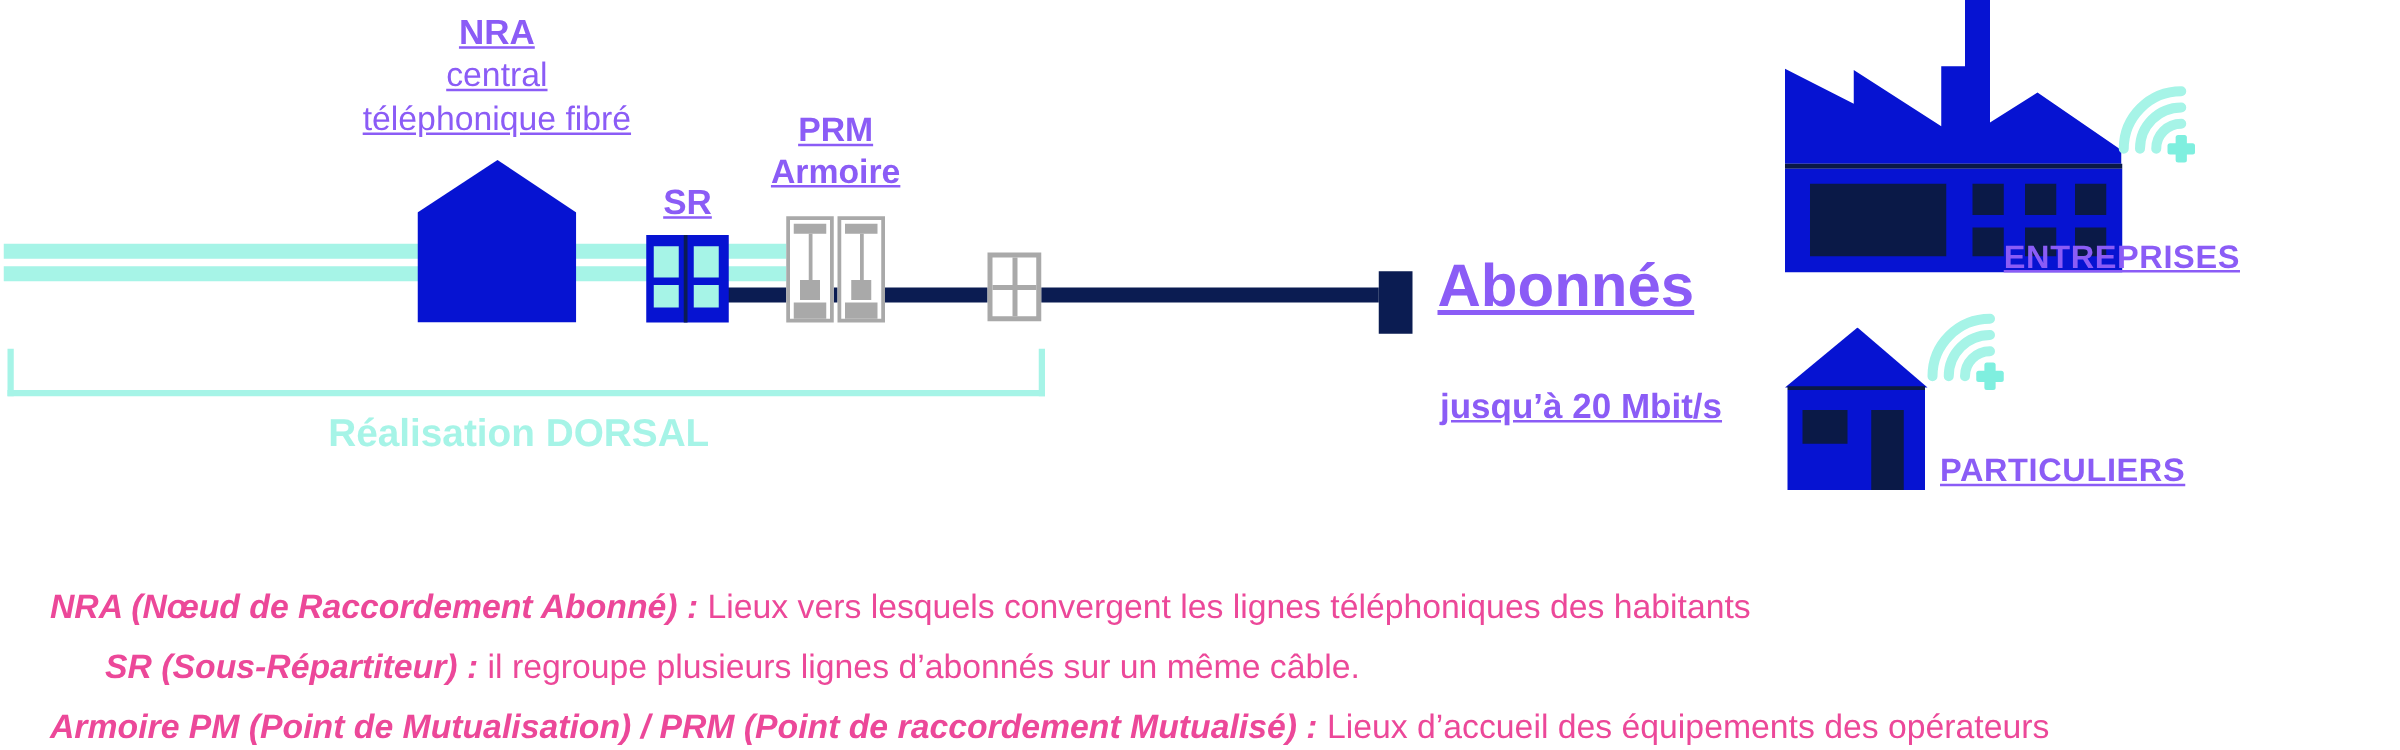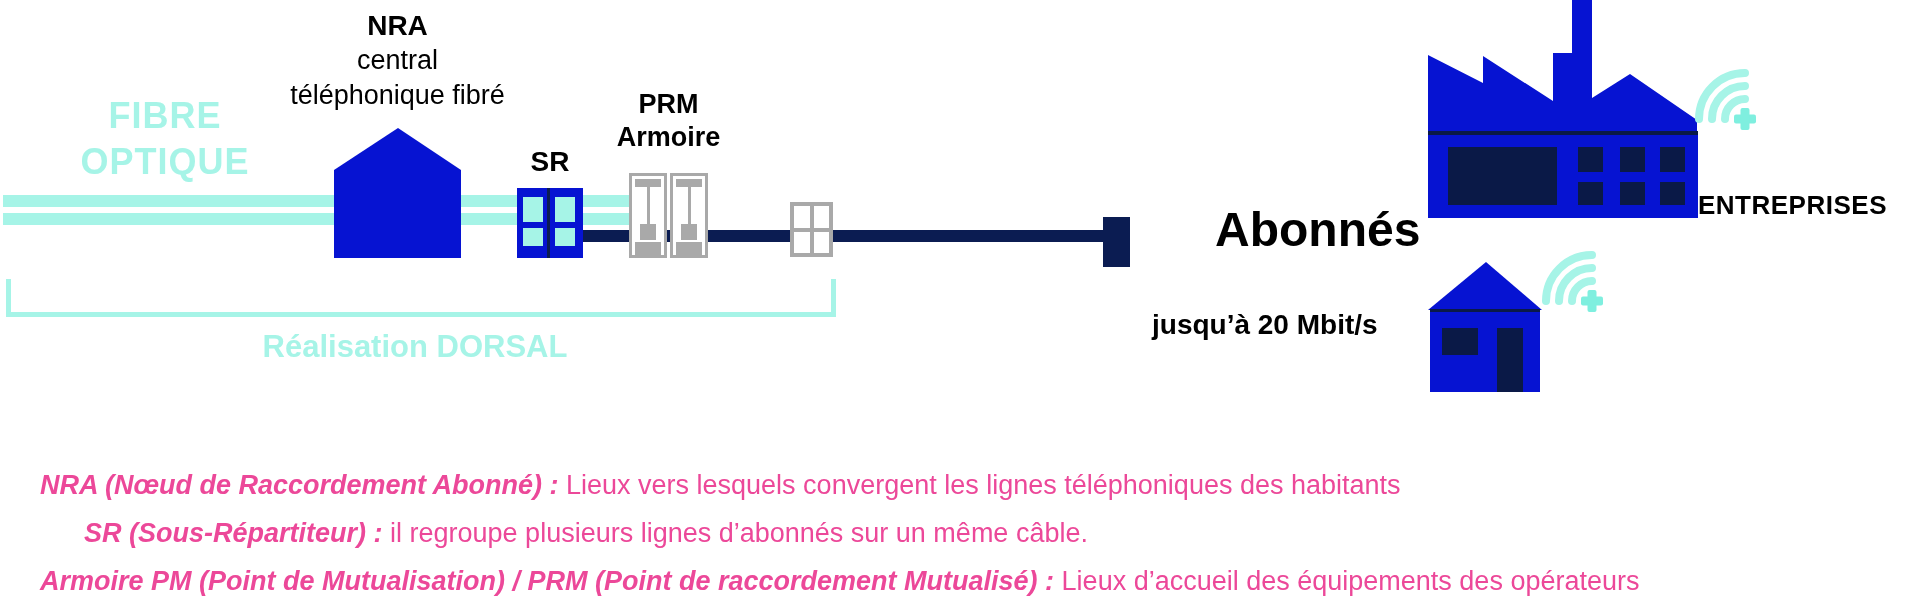--- a/index.html
+++ b/index.html
@@ -21,21 +21,21 @@
   .prm-top{position:absolute;left:3px;top:3px;width:26px;height:8px;background:#a9a9a9;}
   .prm-stem{position:absolute;left:15px;top:11px;width:3px;height:40px;background:#a9a9a9;}
   .prm-handle{position:absolute;left:8px;top:48px;width:16px;height:16px;background:#a9a9a9;}
   .prm-bottom{position:absolute;left:3px;top:66px;width:26px;height:13px;background:#a9a9a9;}
   .coffret{width:43px;height:55px;background:#ffffff;border:4px solid #a9a9a9;box-sizing:border-box;}
   .coffret-v{position:absolute;left:16px;top:0;width:4px;height:47px;background:#a9a9a9;}
   .coffret-h{position:absolute;left:0;top:22px;width:35px;height:4px;background:#a9a9a9;}
   
   .bracket{background:#a6f4e7;}
   
-  .t{color:#000000;white-space:nowrap;}
+  .t{color:#8b5cf6;white-space:nowrap;text-decoration:underline;}
   .cyan-t{color:#a6f4e7;}
   .center{text-align:center;}
   .fibre-title{font-size:36px;line-height:46px;font-weight:bold;letter-spacing:1px;}
   .nra-block{font-size:27px;line-height:35px;}
   .nra-head{font-size:28px;font-weight:bold;}
   .lbl-27{font-size:27px;line-height:33px;font-weight:bold;}
   .lbl-26{font-size:26px;line-height:31px;font-weight:bold;}
   .sr-lbl{font-size:28px;font-weight:bold;}
   .cuivre{font-size:34px;font-weight:bold;}
   .cuivre-dist{font-size:29px;font-weight:600;}
@@ -51,24 +51,20 @@
 <body>
 
 <div id="stage">
 
   <div class="abs fiber-line" style="left:3px;top:195px;width:640px;"></div>
   <div class="abs fiber-line" style="left:3px;top:213px;width:640px;"></div>
 
   <div class="abs copper-line" style="left:560px;top:230px;width:543px;"></div>
   <div class="abs navy-fill" style="left:1103px;top:217px;width:27px;height:50px;"></div>
 
-  <div class="abs cyan-t fibre-title center" style="left:50px;top:93px;width:230px;">
-    <div>FIBRE</div>
-    <div>OPTIQUE</div>
-  </div>
 
   <div class="abs t nra-block center" style="left:275px;top:8px;width:245px;">
     <div class="nra-head">NRA</div>
     <div>central</div>
     <div>téléphonique fibré</div>
   </div>
 
   <svg class="abs" style="left:334px;top:128px;" width="127" height="130" viewBox="0 0 127 130">
     <polygon points="0,130 0,42 64,0 127,42 127,130" fill="#0613d2"></polygon>
   </svg>
@@ -105,21 +101,21 @@
     <div class="coffret-v"></div>
     <div class="coffret-h"></div>
   </div>
 
   <div class="abs bracket" style="left:6px;top:312px;width:830px;height:5px;"></div>
   <div class="abs bracket" style="left:6px;top:279px;width:5px;height:38px;"></div>
   <div class="abs bracket" style="left:831px;top:279px;width:5px;height:38px;"></div>
   <div class="abs cyan-t realisation center" style="left:150px;top:329px;width:530px;">Réalisation DORSAL</div>
 
 
-  <div class="abs t abonnes" style="left:1215px;top:202px;">Abonnés</div>
+  <div class="abs t abonnes" style="left:1150px;top:202px;">Abonnés</div>
   <div class="abs t debit2" style="left:1152px;top:309px;">jusqu’à 20 Mbit/s</div>
 
   <svg class="abs" style="left:1428px;top:0;" width="270" height="218" viewBox="0 0 270 218">
     <path d="M0 131 L0 55 L55 83 L55 56 L125 101 L125 53 L144 53 L144 0 L164 0 L164 98 L202 74 L269 120 L269 131 Z" fill="#0613d2"></path>
     <rect x="0" y="131" width="270" height="4" fill="#0a1947"></rect>
     <rect x="0" y="135" width="270" height="83" fill="#0613d2"></rect>
     <rect x="20" y="147" width="109" height="58" fill="#0a1947"></rect>
     <rect x="150" y="147" width="25" height="25" fill="#0a1947"></rect>
     <rect x="192" y="147" width="25" height="25" fill="#0a1947"></rect>
     <rect x="232" y="147" width="25" height="25" fill="#0a1947"></rect>
@@ -132,41 +128,42 @@
     <g fill="none" stroke="#a6f4e7" stroke-width="8" stroke-linecap="round">
       <path d="M44 64 A20 20 0 0 1 64 44"></path>
       <path d="M31 64 A33 33 0 0 1 64 31"></path>
       <path d="M18 64 A46 46 0 0 1 64 18"></path>
     </g>
     <circle cx="64" cy="64" r="14" fill="#ffffff"></circle>
     <rect x="53" y="59.5" width="22" height="9" rx="2" fill="#7fefdf"></rect>
     <rect x="59.5" y="53" width="9" height="22" rx="2" fill="#7fefdf"></rect>
   </svg>
 
-  <div class="abs t cat" style="left:1698px;top:190px;">ENTREPRISES</div>
+  <div class="abs t cat" style="left:1603px;top:190px;">ENTREPRISES</div>
 
   <svg class="abs" style="left:1427px;top:262px;" width="116" height="130" viewBox="0 0 116 130">
     <polygon points="1,48 59,0 115,48" fill="#0613d2"></polygon>
     <rect x="3" y="47" width="110" height="3" fill="#0a1947"></rect>
     <rect x="3" y="50" width="110" height="80" fill="#0613d2"></rect>
     <rect x="15" y="66" width="36" height="27" fill="#0a1947"></rect>
     <rect x="70" y="66" width="26" height="64" fill="#0a1947"></rect>
   </svg>
 
   <svg class="abs" style="left:1528px;top:237px;" width="84" height="84" viewBox="0 0 84 84">
     <g fill="none" stroke="#a6f4e7" stroke-width="8" stroke-linecap="round">
       <path d="M44 64 A20 20 0 0 1 64 44"></path>
       <path d="M31 64 A33 33 0 0 1 64 31"></path>
       <path d="M18 64 A46 46 0 0 1 64 18"></path>
     </g>
     <circle cx="64" cy="64" r="14" fill="#ffffff"></circle>
     <rect x="53" y="59.5" width="22" height="9" rx="2" fill="#7fefdf"></rect>
     <rect x="59.5" y="53" width="9" height="22" rx="2" fill="#7fefdf"></rect>
   </svg>
 
+  <div class="abs t cat" style="left:1552px;top:361px;">PARTICULIERS</div>
 
   <div class="abs def-line" style="left:40px;top:470px;">
     <span class="def-term">NRA (Nœud de Raccordement Abonné) :</span><span> Lieux vers lesquels convergent les lignes téléphoniques des habitants</span>
   </div>
   <div class="abs def-line" style="left:40px;top:518px;margin-left:44px;">
     <span class="def-term">SR (Sous-Répartiteur) :</span><span> il regroupe plusieurs lignes d’abonnés sur un même câble.</span>
   </div>
   <div class="abs def-line" style="left:40px;top:566px;">
     <span class="def-term">Armoire PM (Point de Mutualisation) / PRM (Point de raccordement Mutualisé) :</span><span> Lieux d’accueil des équipements des opérateurs</span>
   </div>

